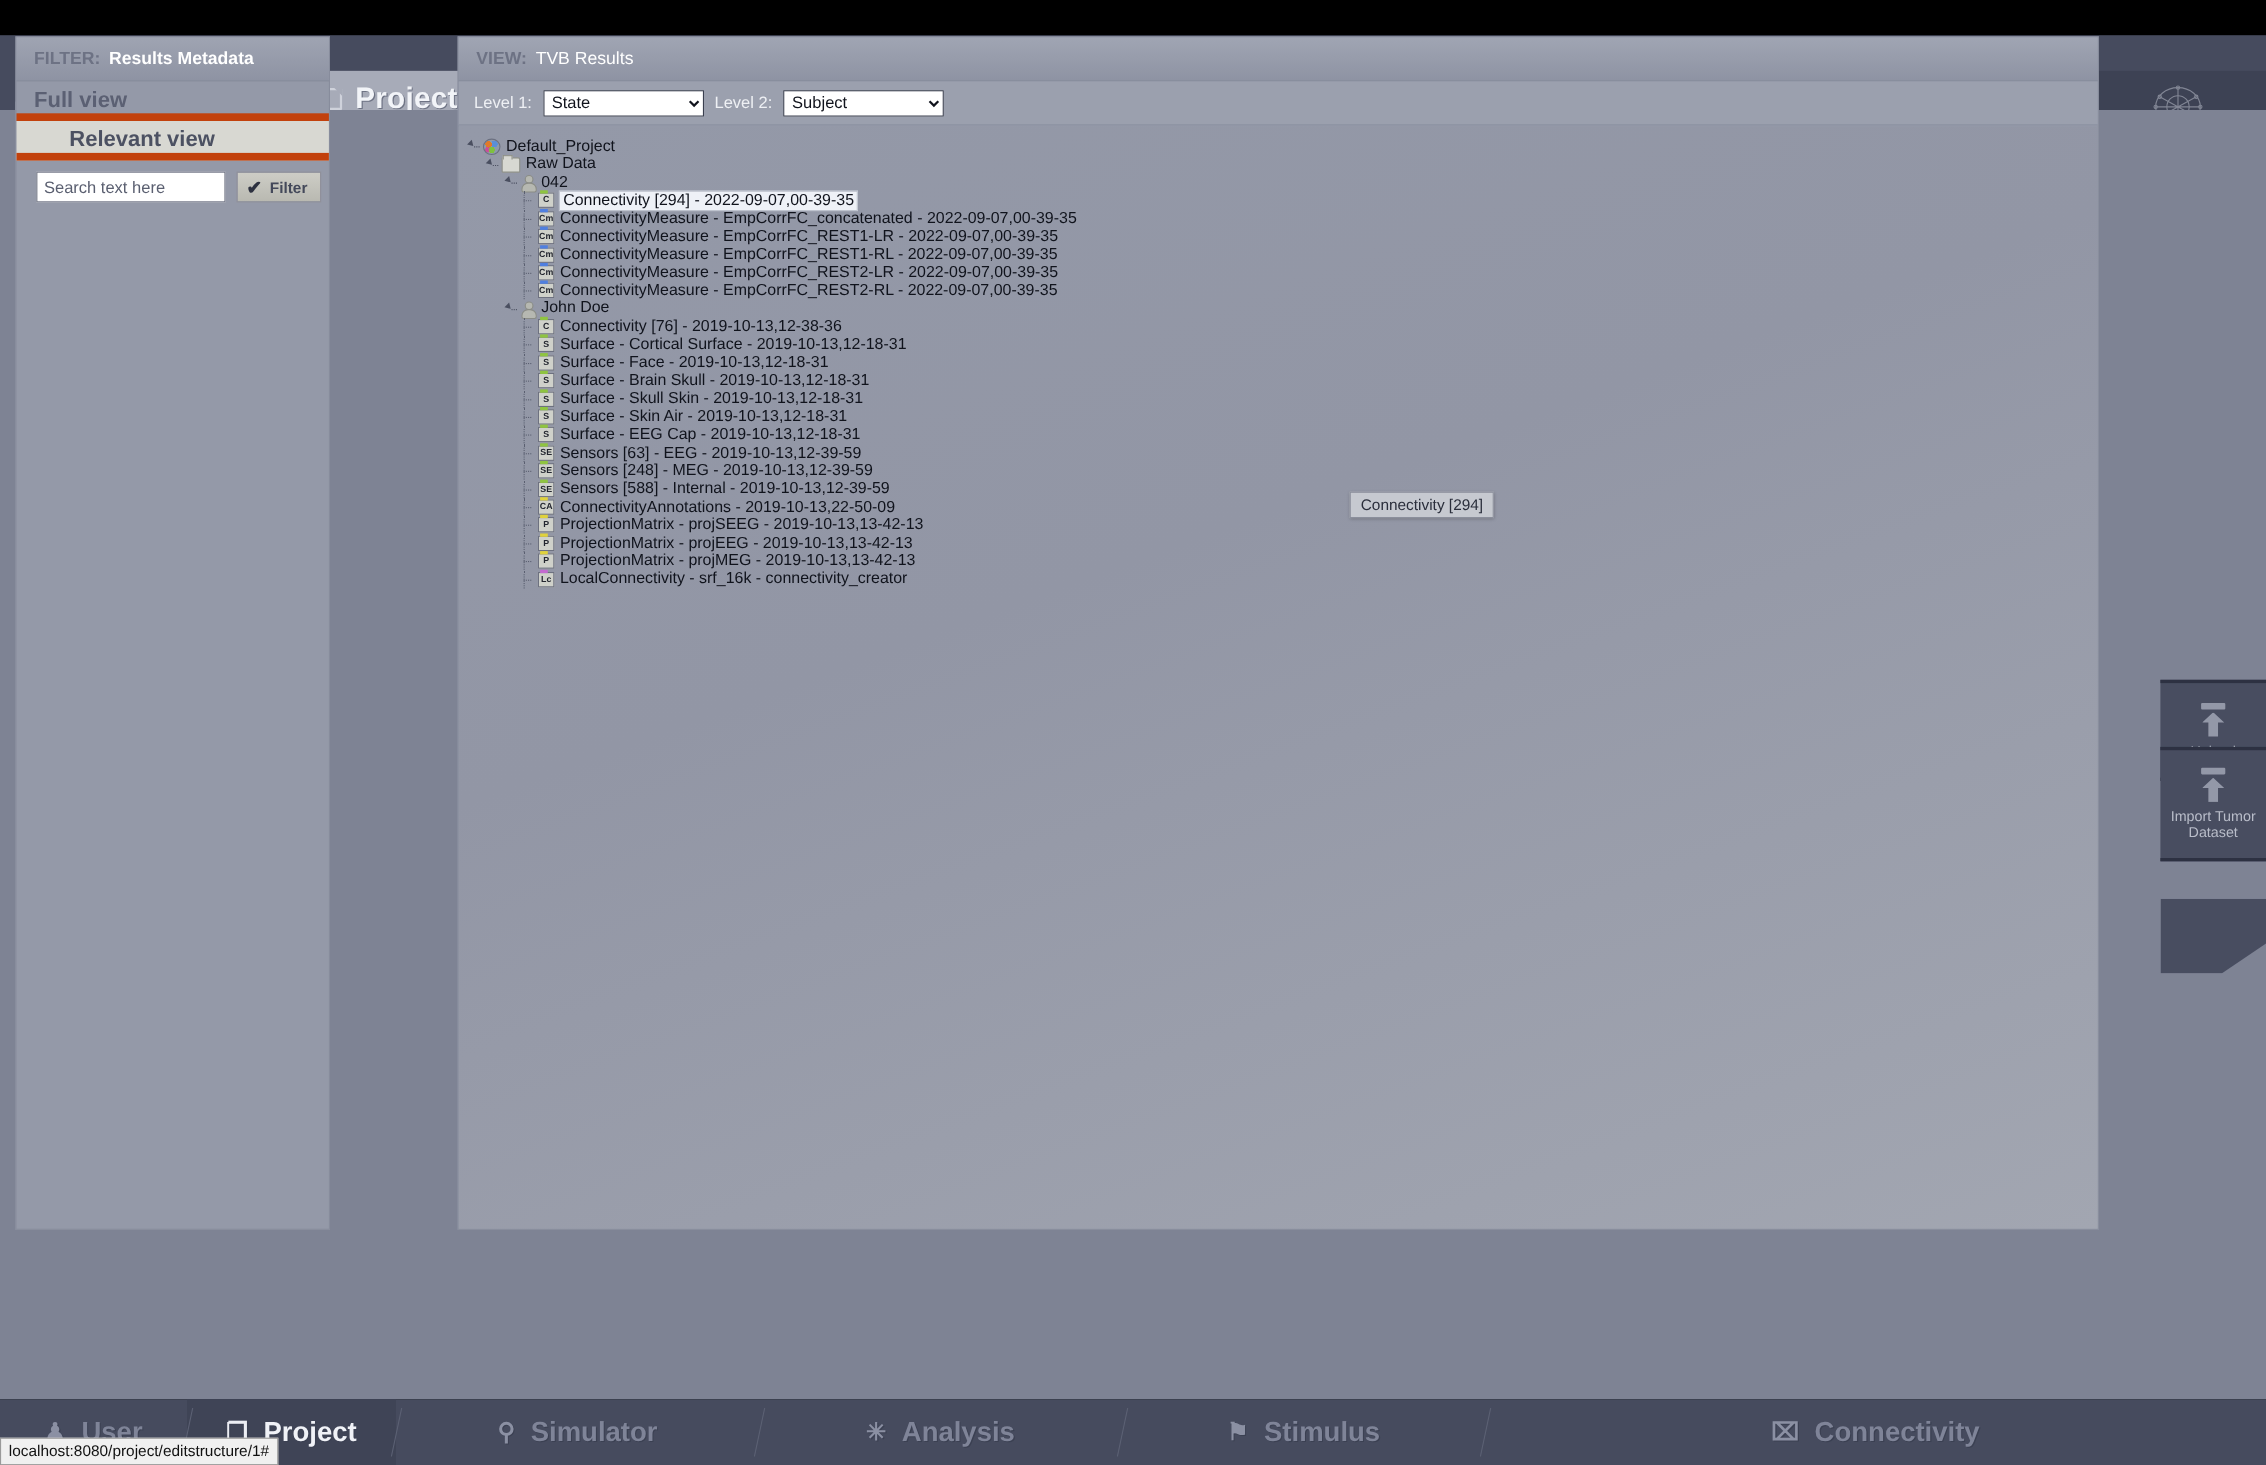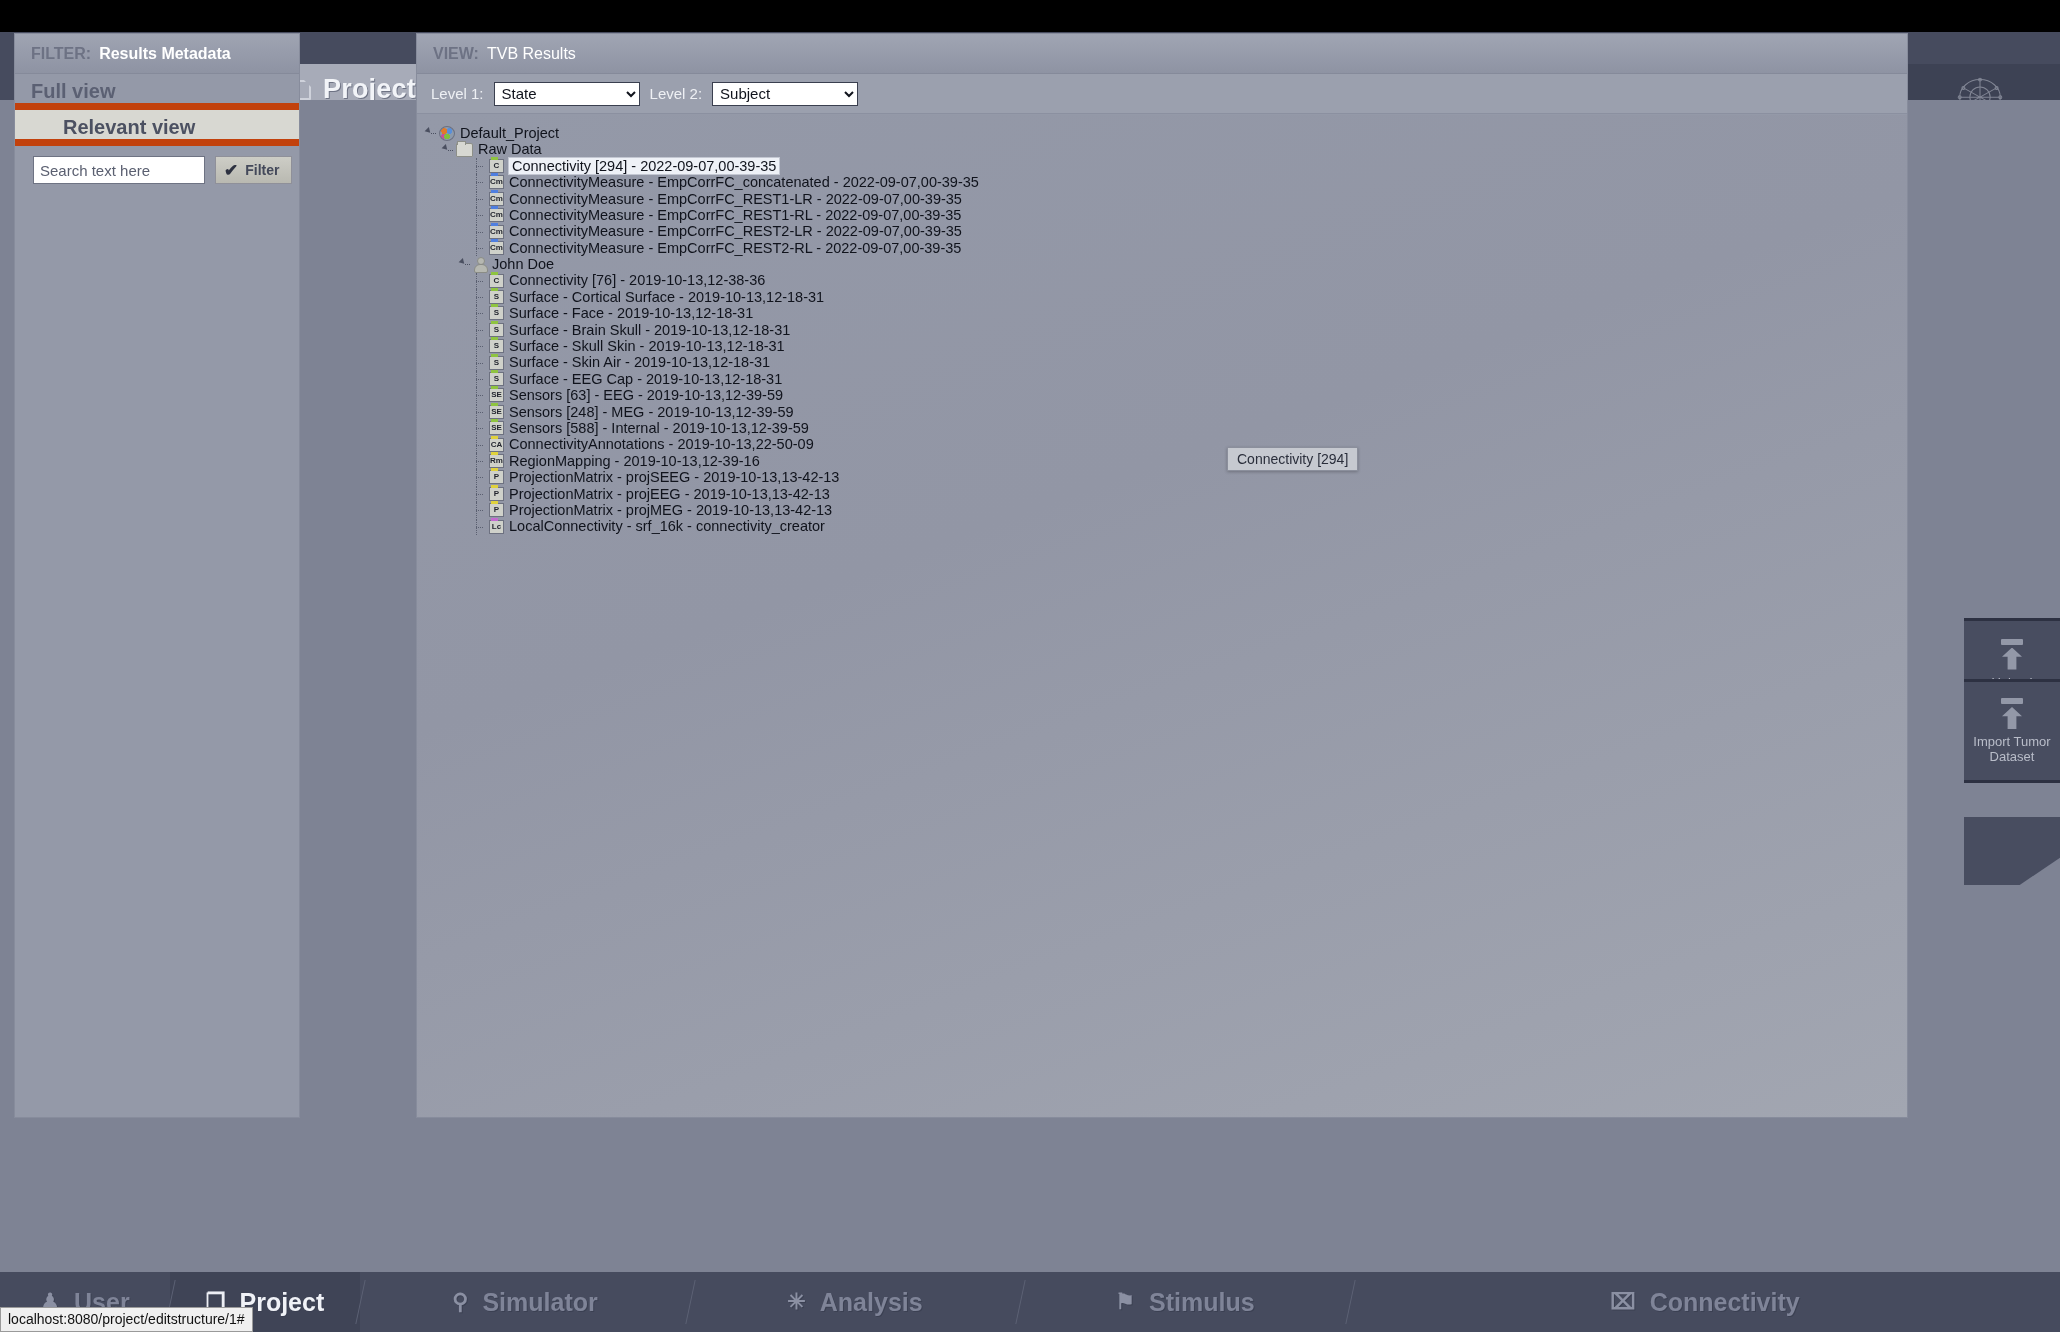--- a/index.html
+++ b/index.html
@@ -482,20 +482,25 @@
           <div class="tnode" style="padding-left: 0px;">
             <span class="expander"></span>
             <span class="ico-project"></span>
             <span class="lbl">Default_Project</span>
           </div>
           <div class="tnode" style="padding-left: 17px;">
             <span class="expander"></span>
             <span class="ico-folder"></span>
             <span class="lbl">Raw Data</span>
           </div>
+          <div class="tnode" style="padding-left: 34px;">
+            <span class="expander"></span>
+            <span class="ico-person"></span>
+            <span class="lbl">042</span>
+          </div>
           <div class="tnode sel" style="padding-left: 51px;">
             <span class="leafline"></span>
             <span class="ico c">C</span>
             <span class="lbl">Connectivity [294] - 2022-09-07,00-39-35</span>
           </div>
           <div class="tnode" style="padding-left: 51px;">
             <span class="leafline"></span>
             <span class="ico cm">Cm</span>
             <span class="lbl">ConnectivityMeasure - EmpCorrFC_concatenated - 2022-09-07,00-39-35</span>
           </div>
@@ -571,25 +576,20 @@
           </div>
           <div class="tnode" style="padding-left: 51px;">
             <span class="leafline"></span>
             <span class="ico se">SE</span>
             <span class="lbl">Sensors [588] - Internal - 2019-10-13,12-39-59</span>
           </div>
           <div class="tnode" style="padding-left: 51px;">
             <span class="leafline"></span>
             <span class="ico ca">CA</span>
             <span class="lbl">ConnectivityAnnotations - 2019-10-13,22-50-09</span>
-          </div>
-          <div class="tnode" style="padding-left: 51px;">
-            <span class="leafline"></span>
-            <span class="ico rm">Rm</span>
-            <span class="lbl">RegionMapping - 2019-10-13,12-39-16</span>
           </div>
           <div class="tnode" style="padding-left: 51px;">
             <span class="leafline"></span>
             <span class="ico p">P</span>
             <span class="lbl">ProjectionMatrix - projSEEG - 2019-10-13,13-42-13</span>
           </div>
           <div class="tnode" style="padding-left: 51px;">
             <span class="leafline"></span>
             <span class="ico p">P</span>
             <span class="lbl">ProjectionMatrix - projEEG - 2019-10-13,13-42-13</span>

